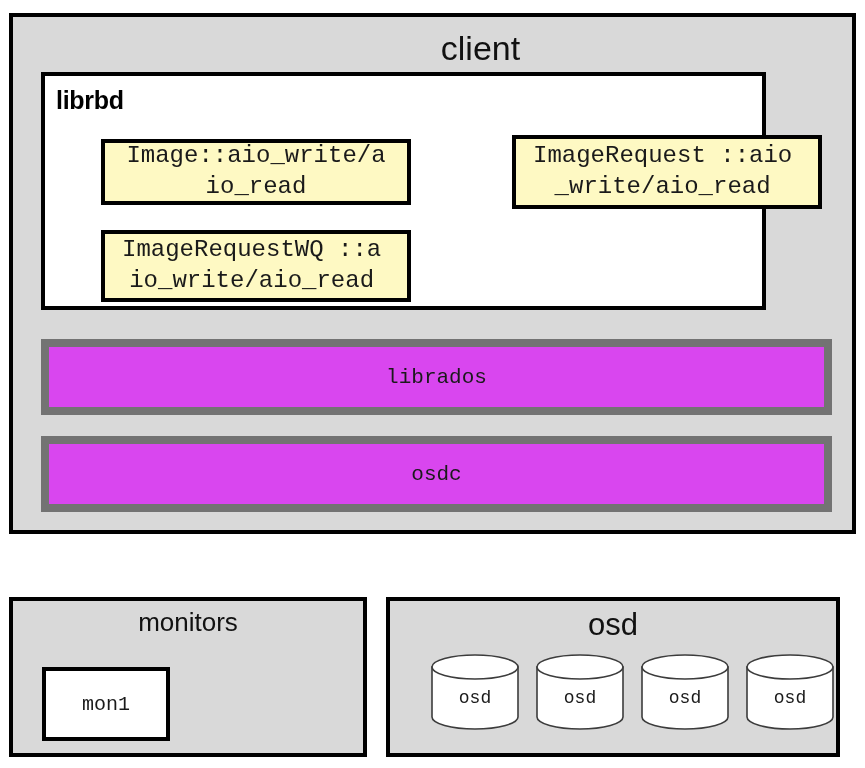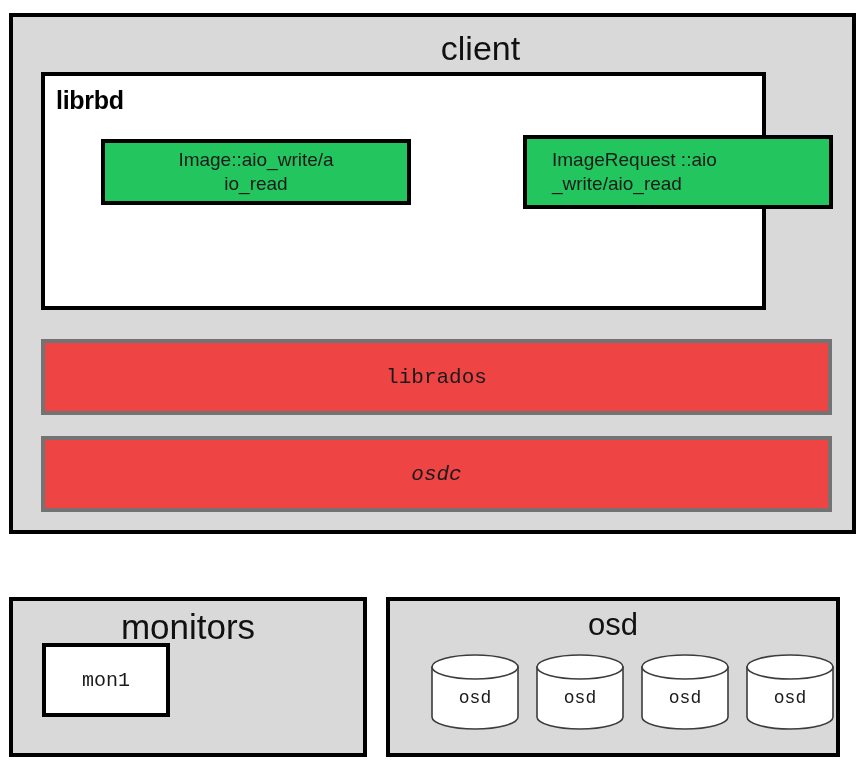--- a/index.html
+++ b/index.html
@@ -72,90 +72,89 @@
     font-size: 25px;
     font-weight: bold;
     font-family: "Liberation Sans", sans-serif;
     color: #000000;
     letter-spacing: -0.3px;
   }
 
   
   .call-box {
     position: absolute;
-    background: #22c55e;
-    border: 4px solid #000000;
-    box-sizing: border-box;
-    font-family: Liberation Sans, sans-serif;
-    font-size: 19px;
+    background: #fef9c3;
+    border: 4px solid #000000;
+    box-sizing: border-box;
+    font-family: Liberation Mono, monospace;
+    font-size: 24px;
     line-height: 1.28;
     color: #1a1a1a;
     display: flex;
     align-items: center;
     white-space: pre-line;
   }
   .call-box.centered {
     justify-content: center;
     text-align: center;
   }
   .call-box.lefted {
     justify-content: flex-start;
-    text-align: left;
-    padding-left: 25px;
-    margin-left: 11px;
+    text-align: center;
+    padding-left: 17px;
   }
 
   #box-image-aio      { left: 56px;  top: 63px;  width: 310px; height: 66px; }
   #box-imagerequestwq { left: 56px;  top: 154px; width: 310px; height: 72px; }
   #box-imagerequest-aio { left: 467px; top: 59px;  width: 310px; height: 74px; }
   #box-imagerequest-send{ left: 467px; top: 153px; width: 310px; height: 78px; }
 
   
   .layer-bar {
     position: absolute;
-    background: #ef4444;
-    border: 4px solid #737373;
+    background: #d946ef;
+    border: 8px solid #737373;
     box-sizing: border-box;
     display: flex;
     align-items: center;
     justify-content: center;
     font-family: "Liberation Mono", monospace;
     font-size: 21px;
     color: #1a1a1a;
   }
   #bar-librados { left: 28px; top: 322px; width: 791px; height: 76px; }
-  #bar-osdc     { left: 28px; top: 419px; width: 791px; height: 76px; font-style: italic; }
+  #bar-osdc     { left: 28px; top: 419px; width: 791px; height: 76px; }
 
   
   #monitors-group {
     left: 9px;
     top: 597px;
     width: 358px;
     height: 160px;
   }
   #monitors-title {
     position: absolute;
     left: 0;
     top: 8px;
     width: 100%;
-    font-size: 35px;
+    font-size: 26px;
   }
   .mon-box {
     position: absolute;
     background: #ffffff;
     border: 4px solid #000000;
     box-sizing: border-box;
     display: flex;
     align-items: center;
     justify-content: center;
     font-family: "Liberation Mono", monospace;
     font-size: 20px;
     color: #1a1a1a;
   }
-  #mon-box-0 { left: 29px;  top: 42px; width: 128px; height: 74px; }
+  #mon-box-0 { left: 29px;  top: 66px; width: 128px; height: 74px; }
   #mon-box-1 { left: 186px; top: 54px; width: 128px; height: 74px; }
 
   
   #osd-group {
     left: 386px;
     top: 597px;
     width: 454px;
     height: 160px;
   }
   #osd-title {
@@ -207,20 +206,22 @@
     <div id="librbd-panel">
 
       <div id="librbd-title">librbd</div>
 
       <div class="call-box centered" id="box-image-aio">Image::aio_write/a
 io_read</div>
 
       <div class="call-box lefted" id="box-imagerequest-aio">ImageRequest ::aio
 _write/aio_read</div>
 
+      <div class="call-box lefted" id="box-imagerequestwq">ImageRequestWQ ::a
+io_write/aio_read</div>
 
     </div>
 
     <div class="layer-bar" id="bar-librados">librados</div>
 
     <div class="layer-bar" id="bar-osdc">osdc</div>
   </div>
 
   <div class="group" id="monitors-group">
 

